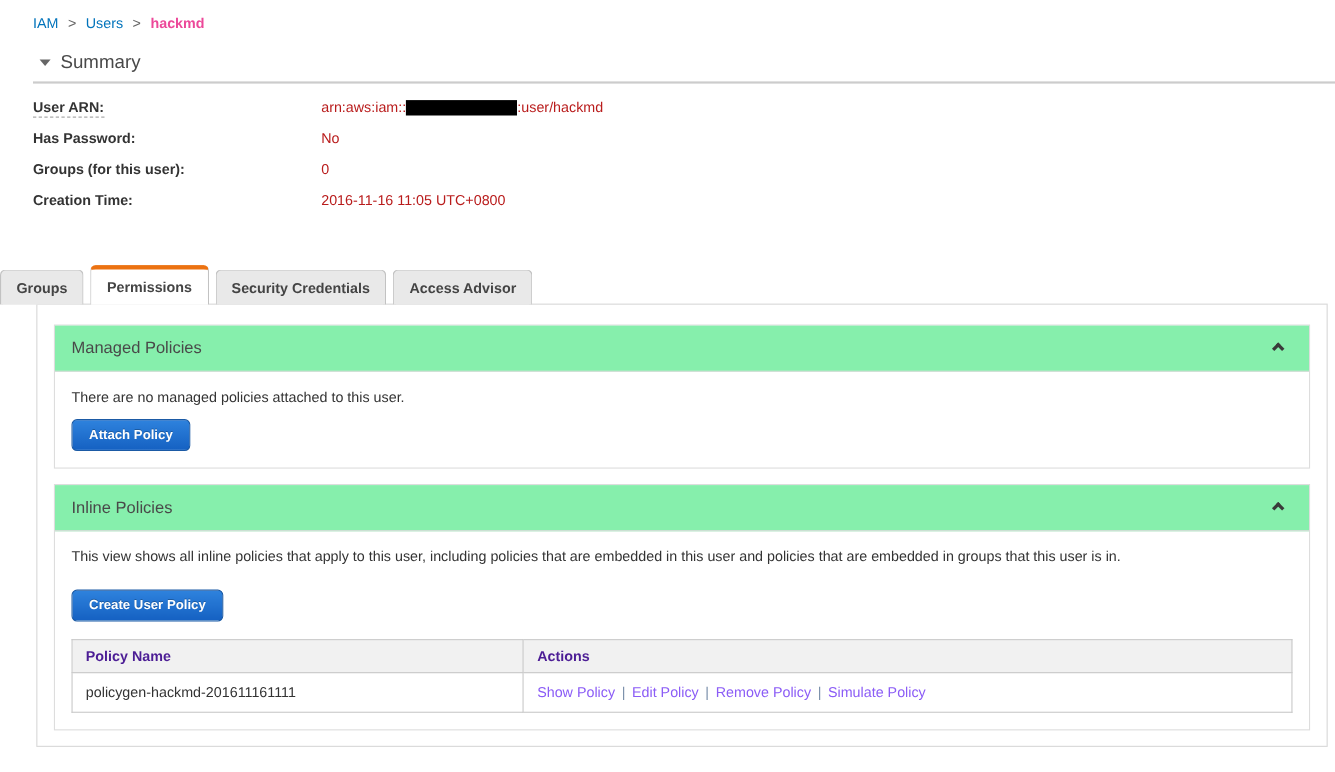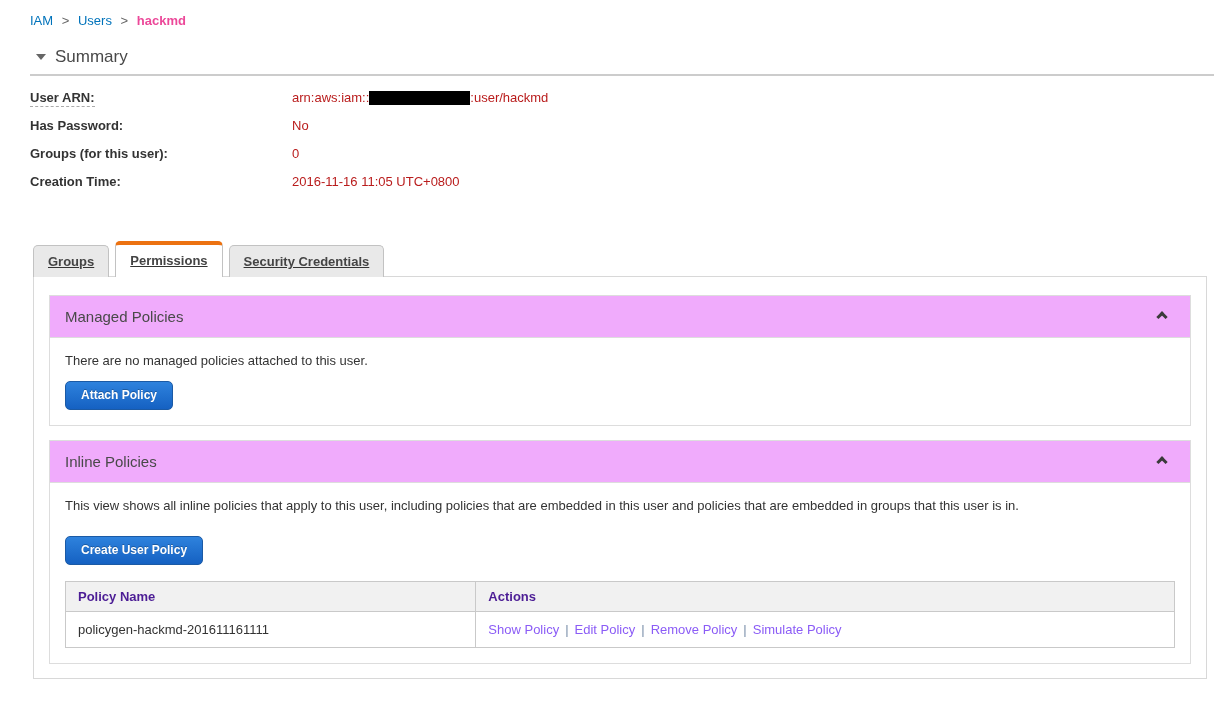--- a/index.html
+++ b/index.html
@@ -31,21 +31,21 @@
 
   
   .summary-fields { margin: 14px 0 0 30px; }
   .field-row { display: flex; margin-bottom: 12px; line-height: 16px; }
   .field-label { width: 230px; font-weight: bold; color: #333; }
   .field-label .dashed { border-bottom: 1px dashed #aaa; padding-bottom: 1px; }
   .field-value { color: #b91c1c; margin-left: 32px; }
   .redacted { display: inline-block; width: 101px; height: 14px; background: #000; vertical-align: text-bottom; }
 
   
-  .tabs { display: flex; align-items: flex-end; padding-left: 33px; margin-top: 51px; position: relative; z-index: 2; text-decoration: underline; }
+  .tabs { display: flex; align-items: flex-end; margin-top: 51px; position: relative; z-index: 2; }
   .tab {
     background: #e9e9e9;
     border: 1px solid #c2c2c2;
     border-bottom: none;
     border-radius: 5px 5px 0 0;
     padding: 8px 14px;
     font-weight: bold;
     color: #444;
     cursor: pointer;
     margin-right: 6px;
@@ -68,21 +68,21 @@
     background: #fff;
     padding: 18px 15px 14px 15px;
     position: relative;
     z-index: 1;
   }
 
   
   .panel { border: 1px solid #ddd; margin-bottom: 14px; background: #fff; }
   .panel:last-child { margin-bottom: 0; }
   .panel-header {
-    background: #f0abfc;
+    background: #86efac;
     padding: 12px 15px;
     position: relative;
     cursor: pointer;
     border-bottom: 1px solid #ddd;
   }
   .panel-title { font-size: 15px; color: #494949; }
   .chevron-up {
     position: absolute; right: 24px; top: 17px;
     width: 8px; height: 8px;
     border-top: 3px solid #3a3a3a; border-right: 3px solid #3a3a3a;
@@ -156,20 +156,21 @@
     <div class="field-row">
       <div class="field-label"><span>Creation Time:</span></div>
       <div class="field-value">2016-11-16 11:05 UTC+0800</div>
     </div>
   </div>
 
   <div class="tabs">
     <div class="tab">Groups</div>
     <div class="tab active">Permissions</div>
     <div class="tab">Security Credentials</div>
+    <div class="tab">Access Advisor</div>
   </div>
 
   <div class="tab-content">
 
     <div class="panel">
       <div class="panel-header">
         <span class="panel-title">Managed Policies</span>
         <span class="chevron-up"></span>
       </div>
       <div class="panel-body">

